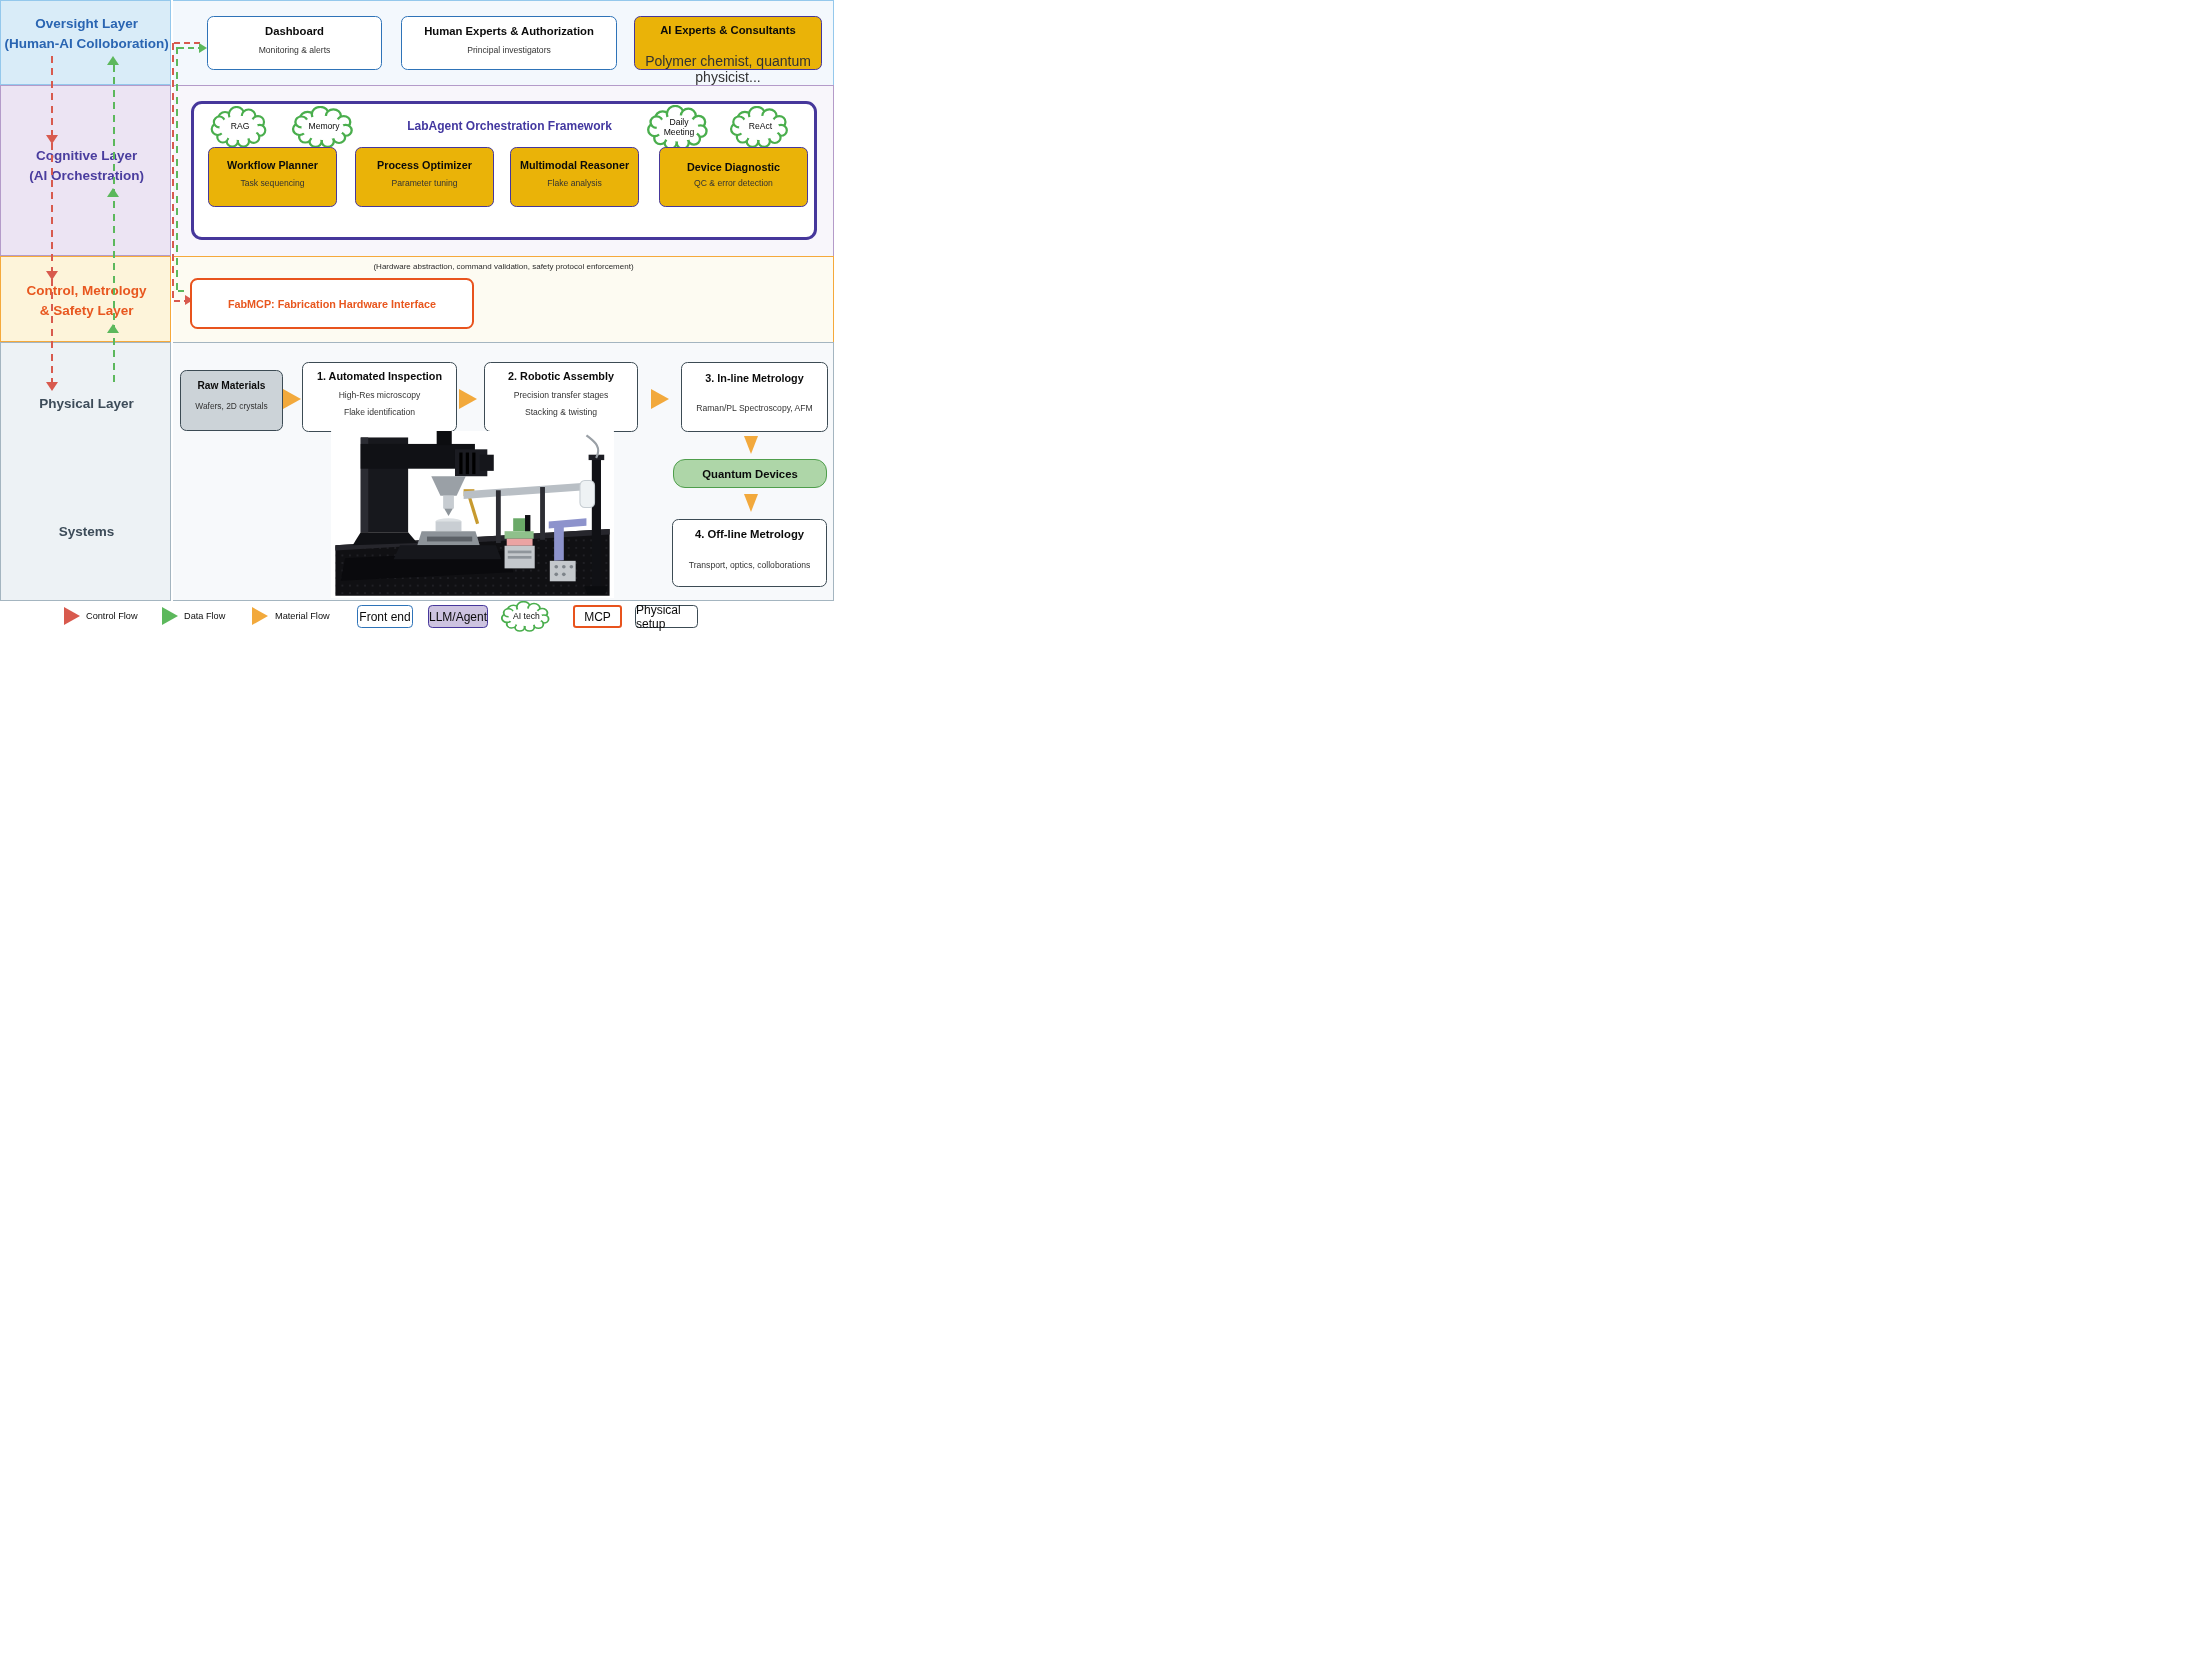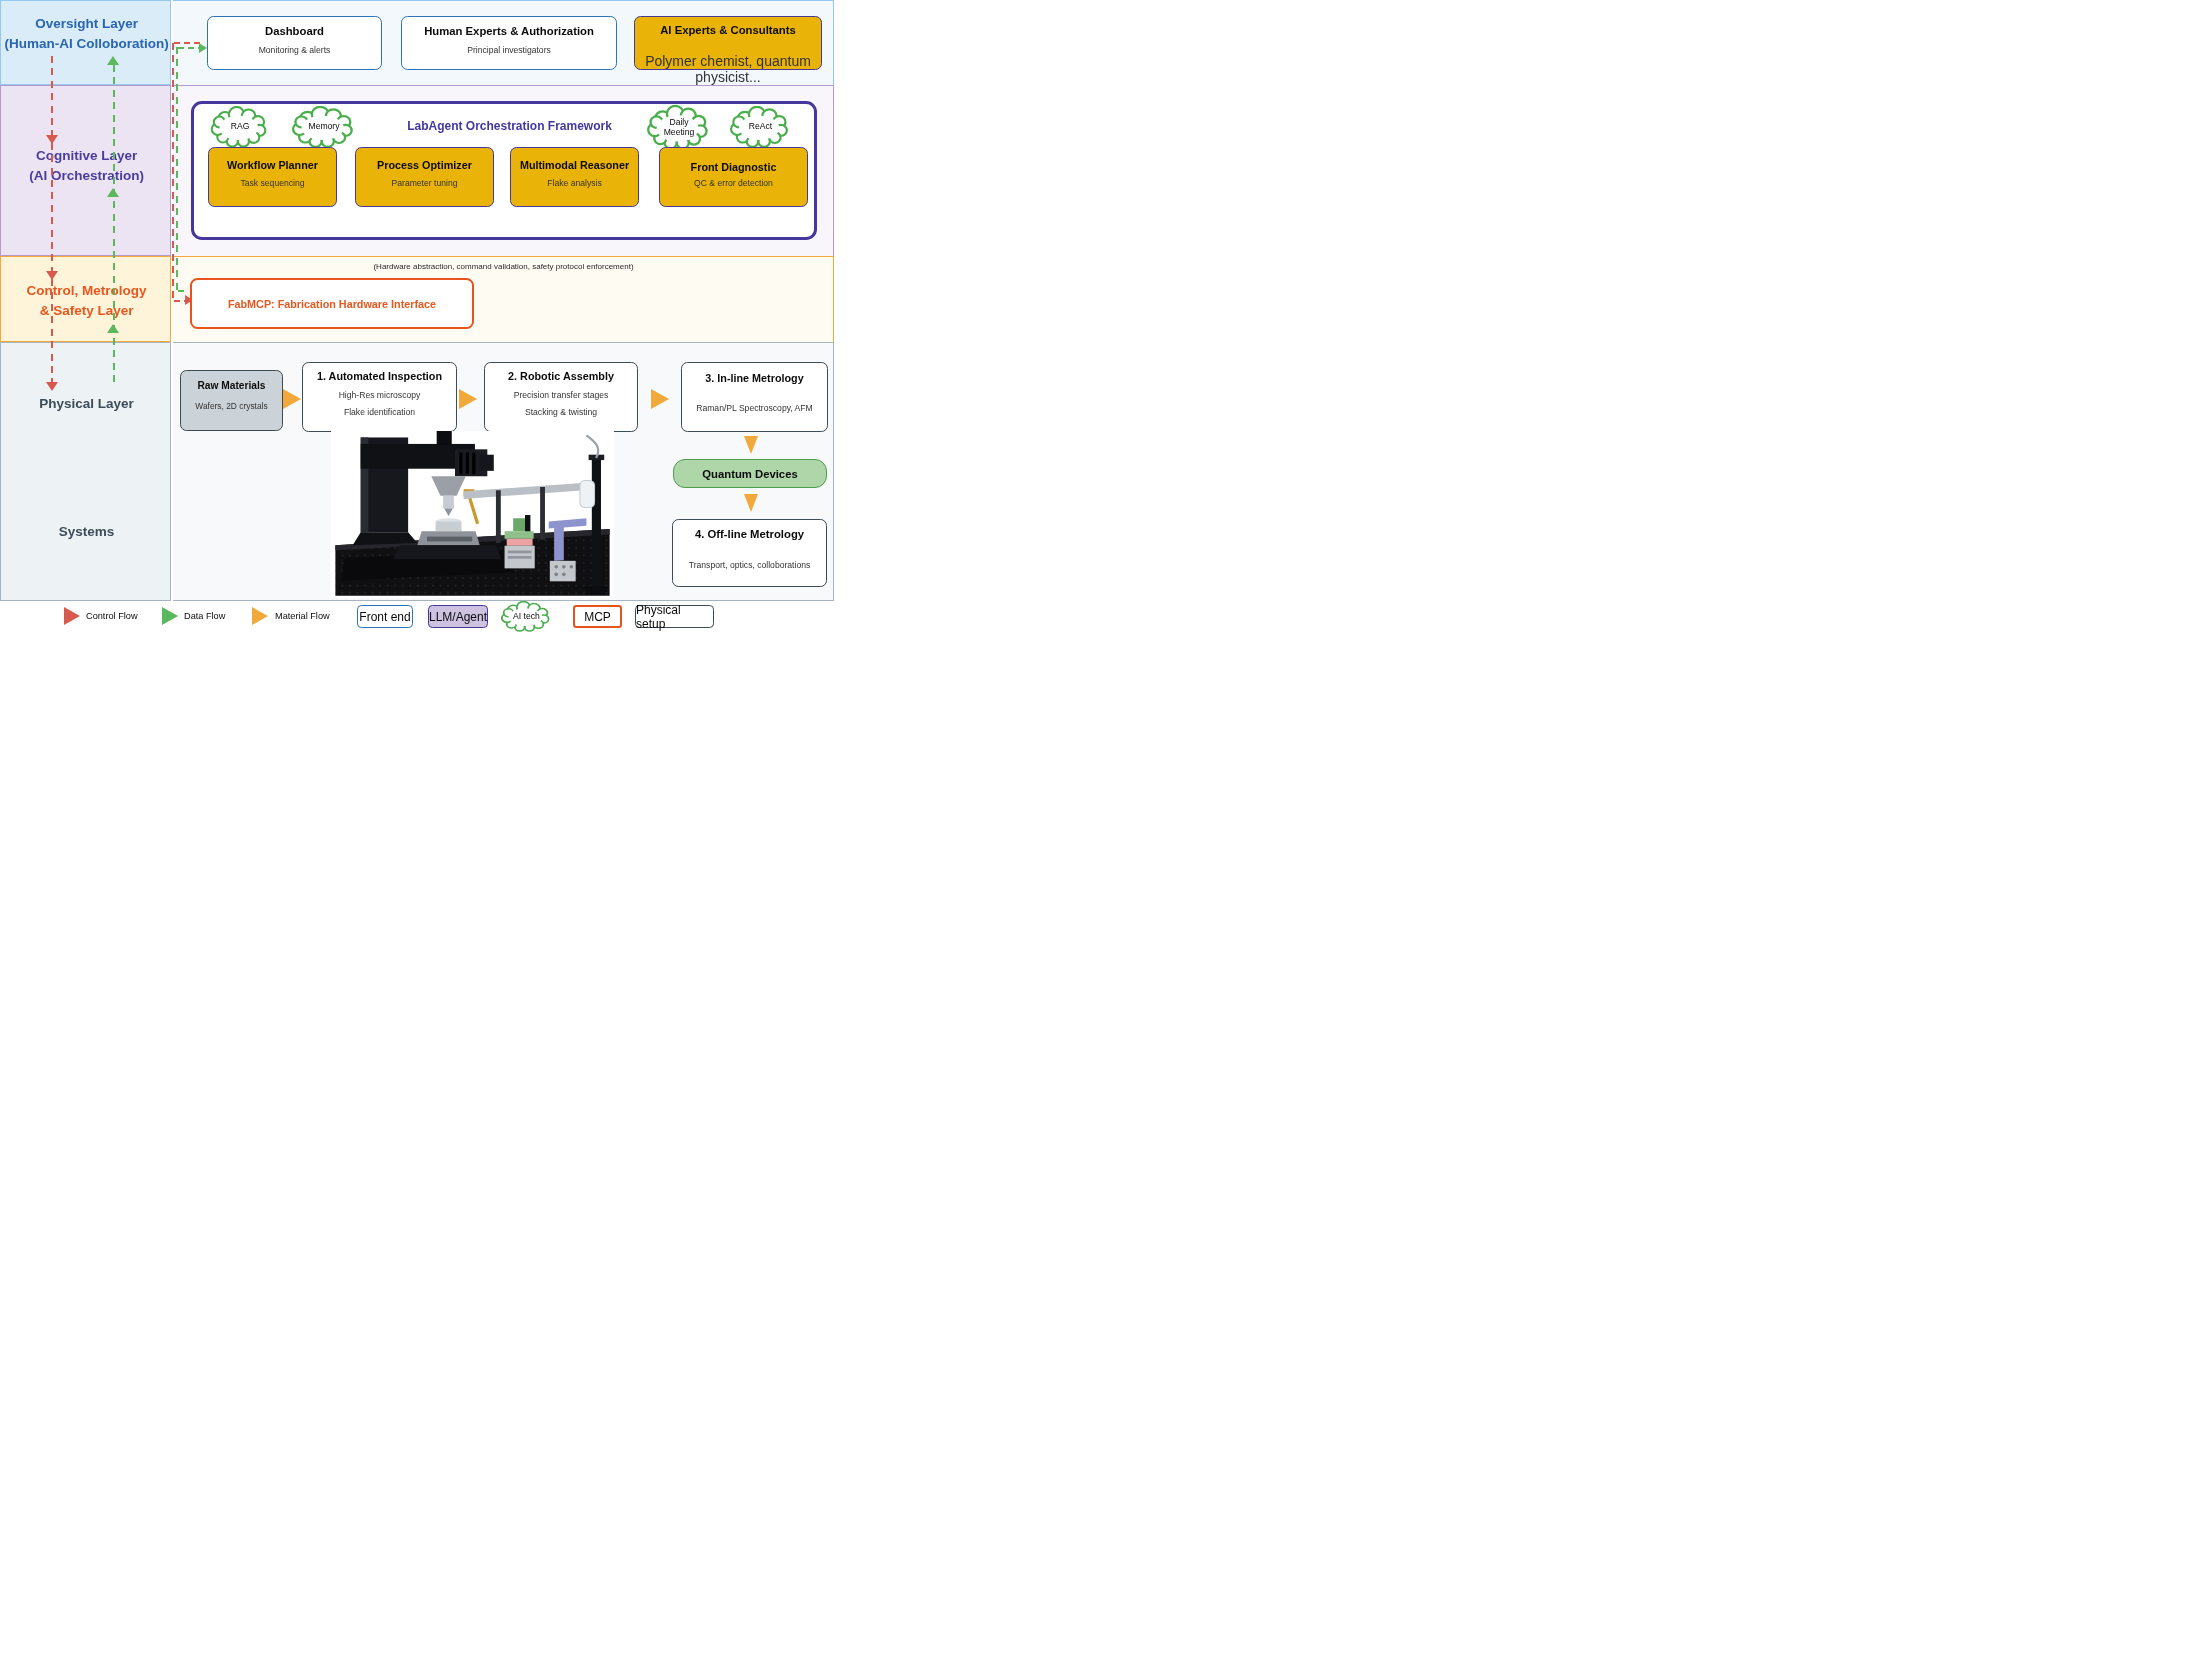--- a/index.html
+++ b/index.html
@@ -181,21 +181,21 @@
   </div>
   <div class="box b-indigo fill-purple r10" style="left:355px;top:147px;width:139px;height:60px;">
     <div class="box-title" style="margin-top:10.8px;font-size:10.8px;">Process Optimizer</div>
     <div class="box-sub" style="margin-top:7.5px;">Parameter tuning</div>
   </div>
   <div class="box b-indigo fill-purple r10" style="left:510px;top:147px;width:129px;height:60px;">
     <div class="box-title" style="margin-top:10.8px;font-size:10.8px;">Multimodal Reasoner</div>
     <div class="box-sub" style="margin-top:7.5px;">Flake analysis</div>
   </div>
   <div class="box b-indigo fill-purple r10" style="left:659px;top:147px;width:149px;height:60px;">
-    <div class="box-title" style="margin-top:13px;font-size:10.8px;">Front Diagnostic</div>
+    <div class="box-title" style="margin-top:13px;font-size:10.8px;">Device Diagnostic</div>
     <div class="box-sub" style="margin-top:5.4px;">QC &amp; error detection</div>
   </div>
 
   <div class="caption" style="left:173px;top:262px;width:661px;">(Hardware abstraction, command validation, safety protocol enforcement)</div>
   <div class="box b-orange" style="left:190px;top:278px;width:284px;height:51px;border-radius:7.5px;">
     <div class="mcp-text">FabMCP: Fabrication Hardware Interface</div>
   </div>
 
   <div class="box b-slate fill-gray r10" style="left:180px;top:370px;width:103px;height:61px;">
     <div class="box-title" style="margin-top:8.6px;font-size:10.2px;">Raw Materials</div>
@@ -318,18 +318,18 @@
   </div>
   <div class="cloud" style="left:500px;top:601px;width:53px;height:31px;">
     <svg aria-hidden="true" viewBox="0 0 98 58" width="53" height="31">
         <use href="#cloud-shape"></use>
       </svg>
     <div class="cloud-label" style="font-size:8.6px;">AI tech</div>
   </div>
   <div class="legend-box" style="left:573px;top:605px;width:49px;height:23px;border:2.2px solid #e8531d;border-radius:3.2px;">
     <span>MCP</span>
   </div>
-  <div class="legend-box" style="left:635px;top:605px;width:79px;height:23px;border:1.6px solid #3c4b54;border-radius:4.3px;">
+  <div class="legend-box" style="left:635px;top:605px;width:63px;height:23px;border:1.6px solid #3c4b54;border-radius:4.3px;">
     <span>Physical setup</span>
   </div>
 
 </div>
 
 
 </body></html>

